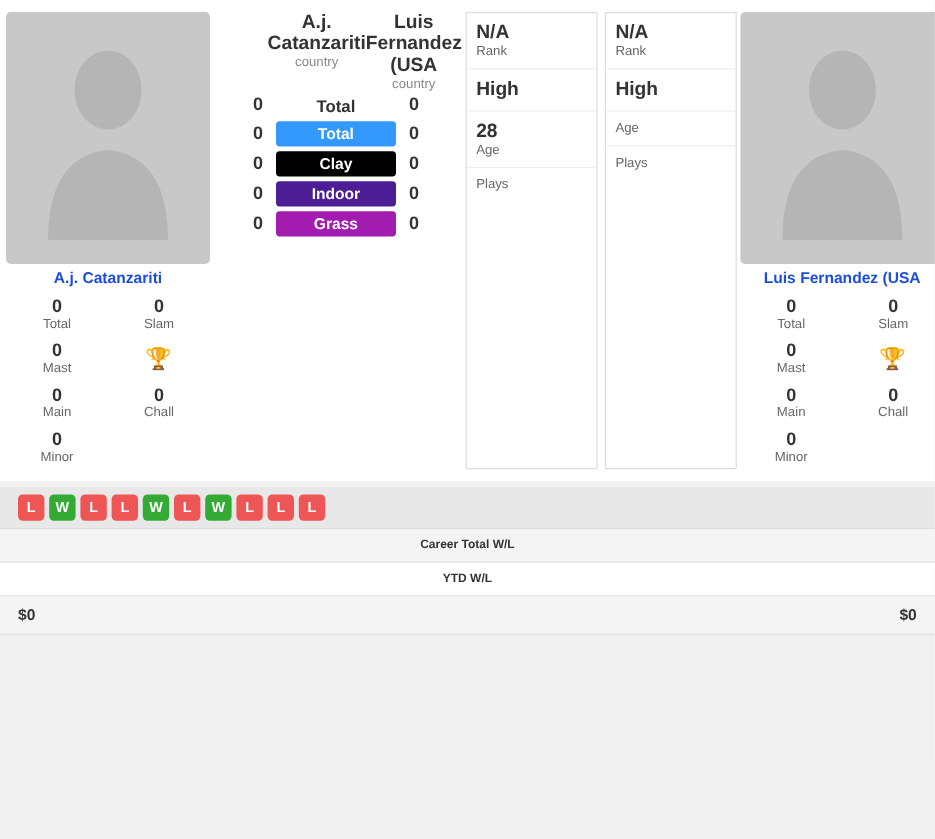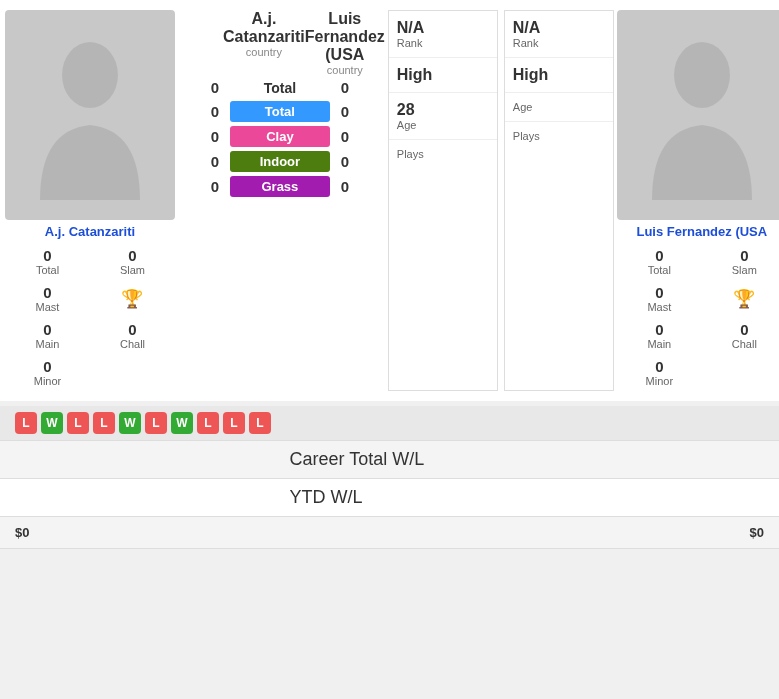--- a/index.html
+++ b/index.html
@@ -99,22 +99,22 @@
     .surface-badge {
       width: 100px;
       text-align: center;
       color: #fff;
       font-weight: bold;
       font-size: 13px;
       padding: 3px 0;
       border-radius: 3px;
     }
     .surface-hard { background: #3399ff; }
-    .surface-clay { background: #ec4899; }
-    .surface-indoor { background: #4d7c0f; }
+    .surface-clay { background: #000000; }
+    .surface-indoor { background: #4c1d95; }
     .surface-grass { background: #a21caf; }
 
     
     .total-row {
       display: flex;
       align-items: center;
       justify-content: center;
       font-size: 14px;
       padding: 3px 0;
     }
@@ -205,22 +205,23 @@
     .stats-row:nth-child(even) {
       background: #f4f4f4;
     }
     .stats-left {
       flex: 1;
       text-align: left;
       font-weight: bold;
     }
     .stats-center {
       width: 200px;
-      font-weight: normal;
-      font-size: 18px;
+      text-align: center;
+      font-weight: bold;
+      font-size: 10px;
     }
     .stats-right {
       flex: 1;
       text-align: right;
       font-weight: bold;
     }
 
     .center-main {
       flex: 1;
       display: flex;

